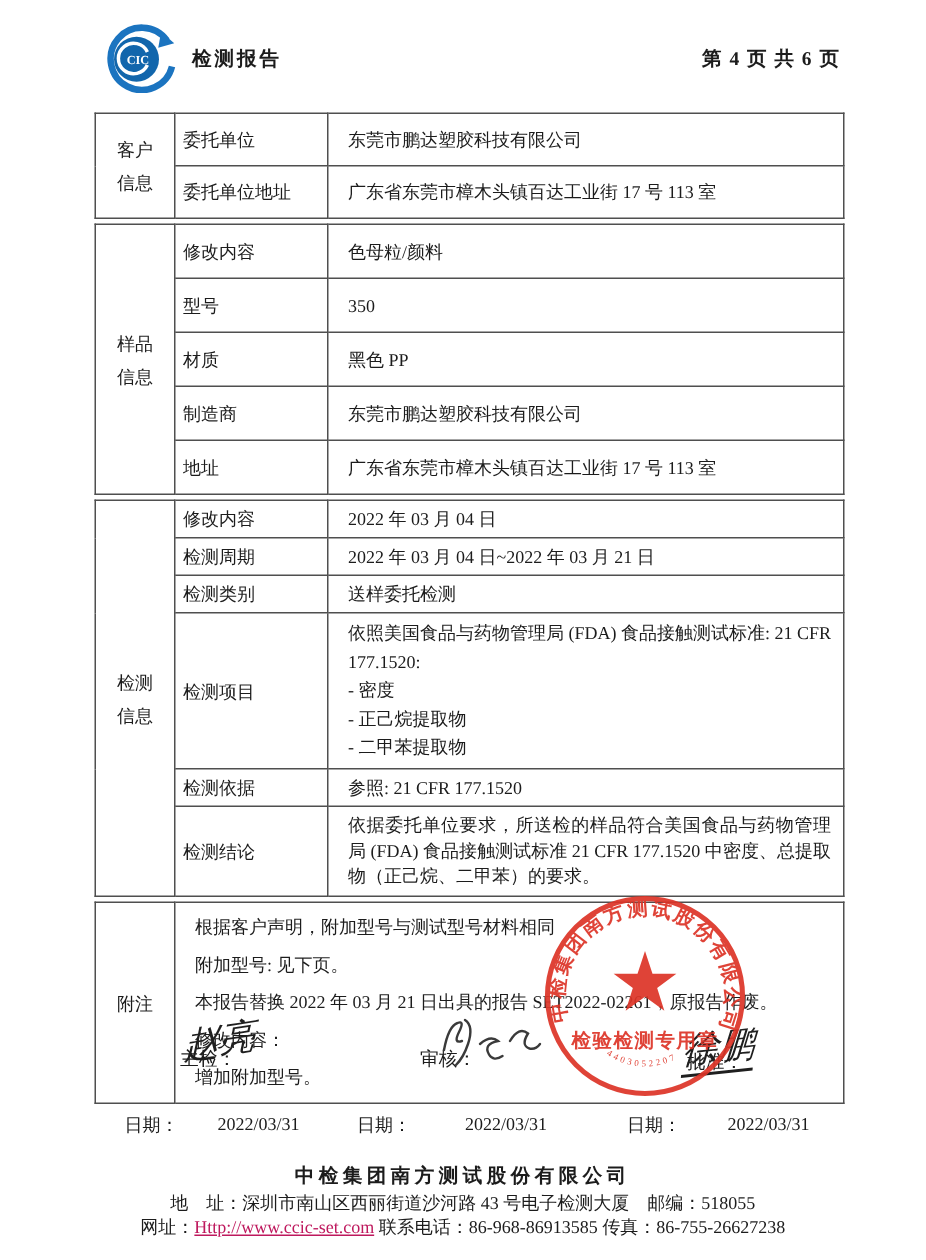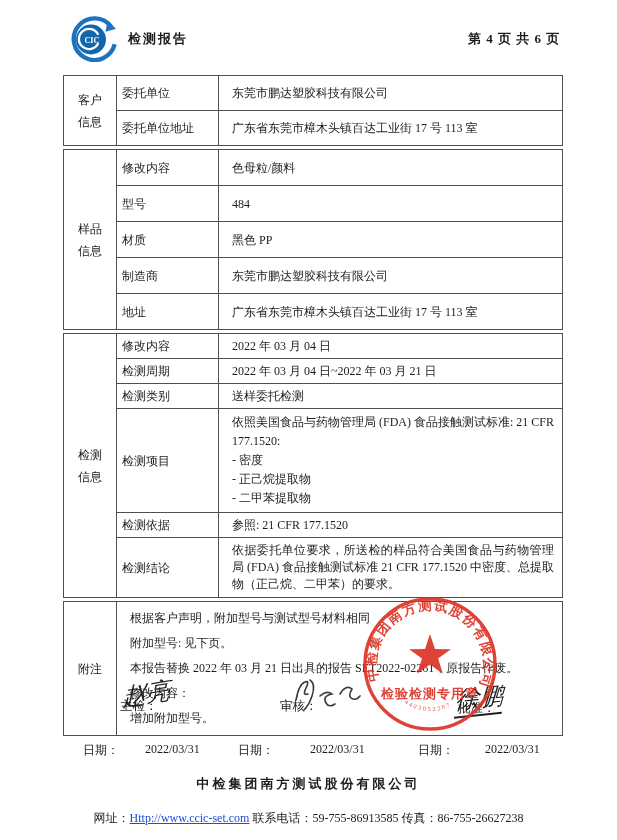--- a/index.html
+++ b/index.html
@@ -27,21 +27,21 @@
   .concl td.val{line-height:17px;text-align:justify;padding-right:8px;padding-top:4px;padding-bottom:4px;margin-top:40px;}
   .note-val{line-height:25px;padding-top:4px;padding-bottom:4px;white-space:pre-line;}
   
   .sig-label{font-size:12.5px;margin-left:45px;}
   .sig-name{font-size:24px;color:#1f1f1f;font-style:italic;display:inline-block;}
   .sig1{transform:rotate(-9deg) skewX(-8deg);}
   .sig3{transform:rotate(-6deg) skewX(-10deg);border-bottom:2px solid #1f1f1f;}
   
   .foot-company{left:0;top:775px;width:100%;text-align:center;font-weight:bold;font-size:13px;letter-spacing:3px;}
   .foot-line{left:0;width:100%;text-align:center;font-size:12px;}
-  a.weblink{color:#1d4ed8;text-decoration:underline;}
+  a.weblink{color:#be185d;text-decoration:underline;}
   
   .stamp{left:360px;top:594px;opacity:.92;pointer-events:none;}
 </style>
 </head>
 <body>
 
 <div class="page">
 
   <svg class="abs" style="left:62px;top:16px;" width="58" height="46" viewBox="0 0 60 47">
     <path d="M51 11 A 21.5 21.5 0 1 0 54.5 29" stroke="#1b74c0" stroke-width="4.5" fill="none"></path>
@@ -73,21 +73,21 @@
     <table>
       <tbody>
           <tr class="r33">
         <td class="sec preline" rowspan="5">样品
 信息</td>
         <td class="fld">修改内容</td>
         <td class="val">色母粒/颜料</td>
       </tr>
       <tr class="r33">
         <td class="fld">型号</td>
-        <td class="val">484</td>
+        <td class="val">350</td>
       </tr>
       <tr class="r33">
         <td class="fld">材质</td>
         <td class="val">黑色 PP</td>
       </tr>
       <tr class="r33">
         <td class="fld">制造商</td>
         <td class="val">东莞市鹏达塑胶科技有限公司</td>
       </tr>
       <tr class="r33">
@@ -178,18 +178,19 @@
     <text font-size="13.5" fill="#dd3427" letter-spacing="1.5" font-family="Liberation Serif, DejaVu Serif, serif" font-weight="bold">
       <textPath href="#arcTop" startOffset="2">中检集团南方测试股份有限公司</textPath>
     </text>
     <text x="70" y="104" font-size="13" fill="#dd3427" text-anchor="middle" letter-spacing="1" font-family="Liberation Serif, DejaVu Serif, serif" font-weight="bold">检验检测专用章</text>
     <text font-size="6" fill="#dd3427" letter-spacing="2" font-family="Liberation Serif, DejaVu Serif, serif">
       <textPath href="#arcBottom" startOffset="8">4403052207</textPath>
     </text>
   </svg>
 
   <div class="abs foot-company">中检集团南方测试股份有限公司</div>
+  <div class="abs foot-line" style="top:794px;">地　址：深圳市南山区西丽街道沙河路 43 号电子检测大厦　邮编：518055</div>
   <div class="abs foot-line" style="top:810px;">
     <span>网址：</span><a href="#" class="weblink">Http://www.ccic-set.com</a>
-    <span>联系电话：59-755-86913585 传真：86-755-26627238</span>
+    <span>联系电话：86-968-86913585 传真：86-755-26627238</span>
   </div>
 
 </div>
 
 </body></html>

